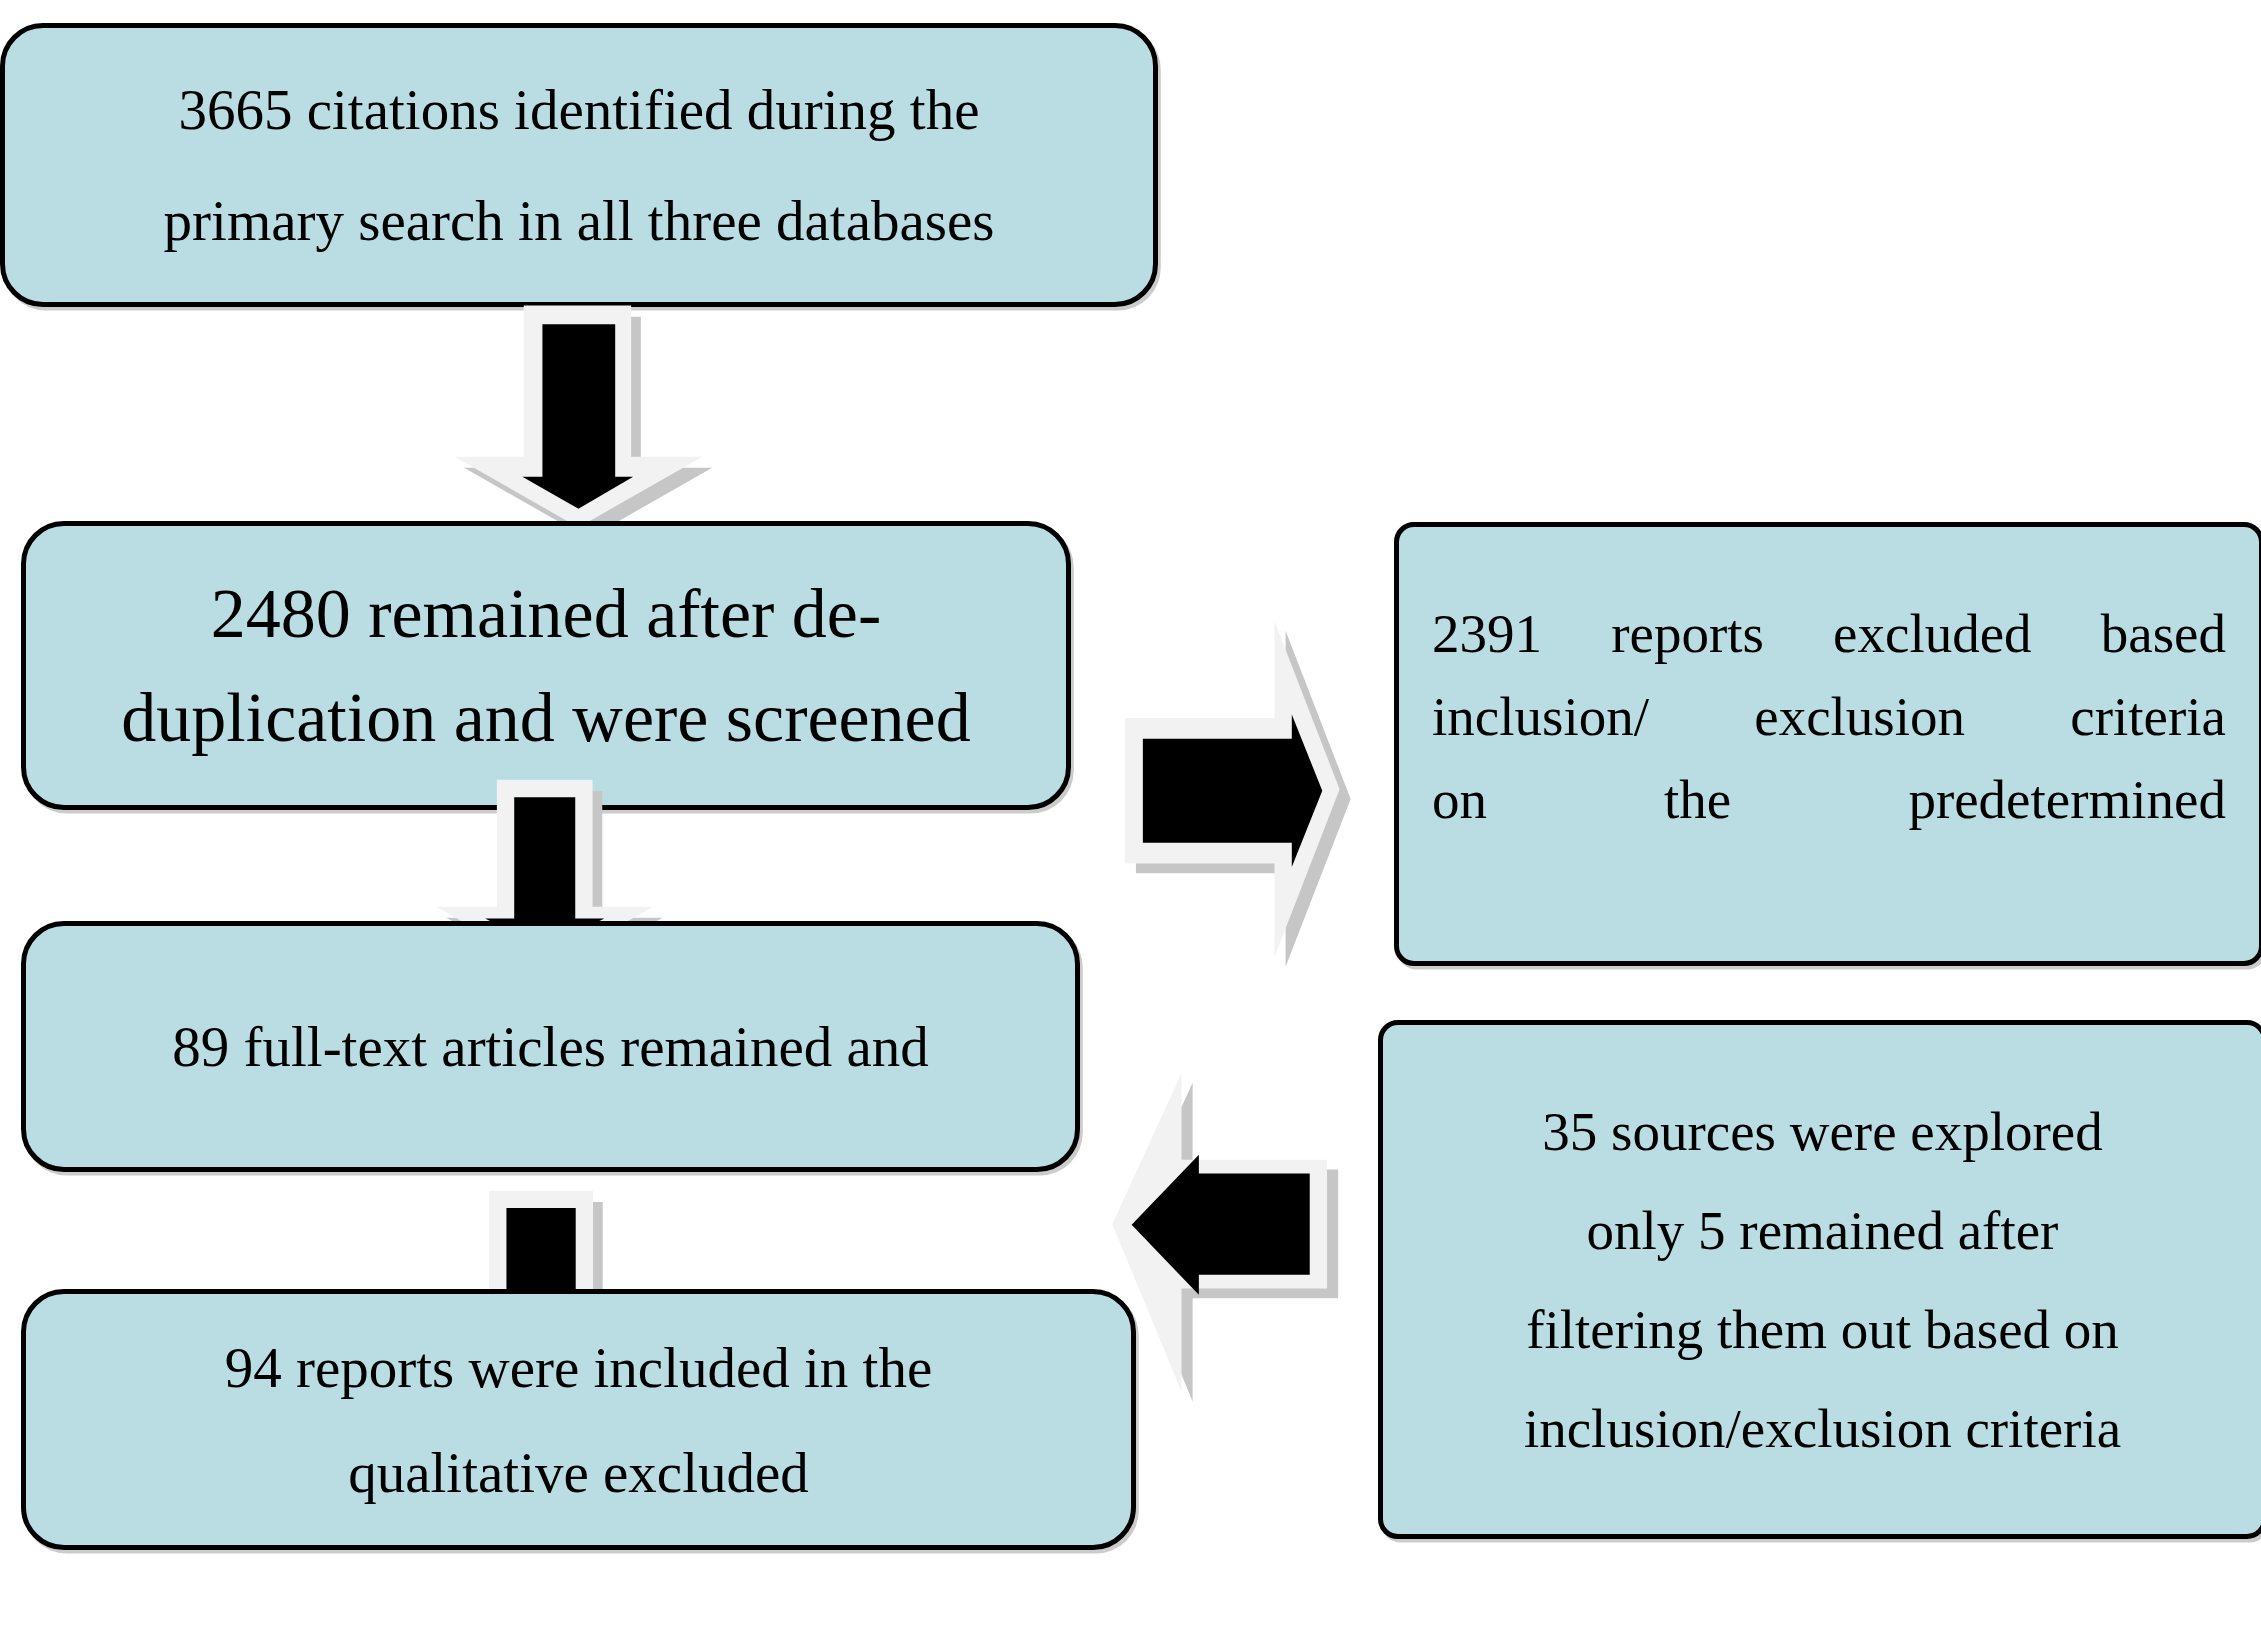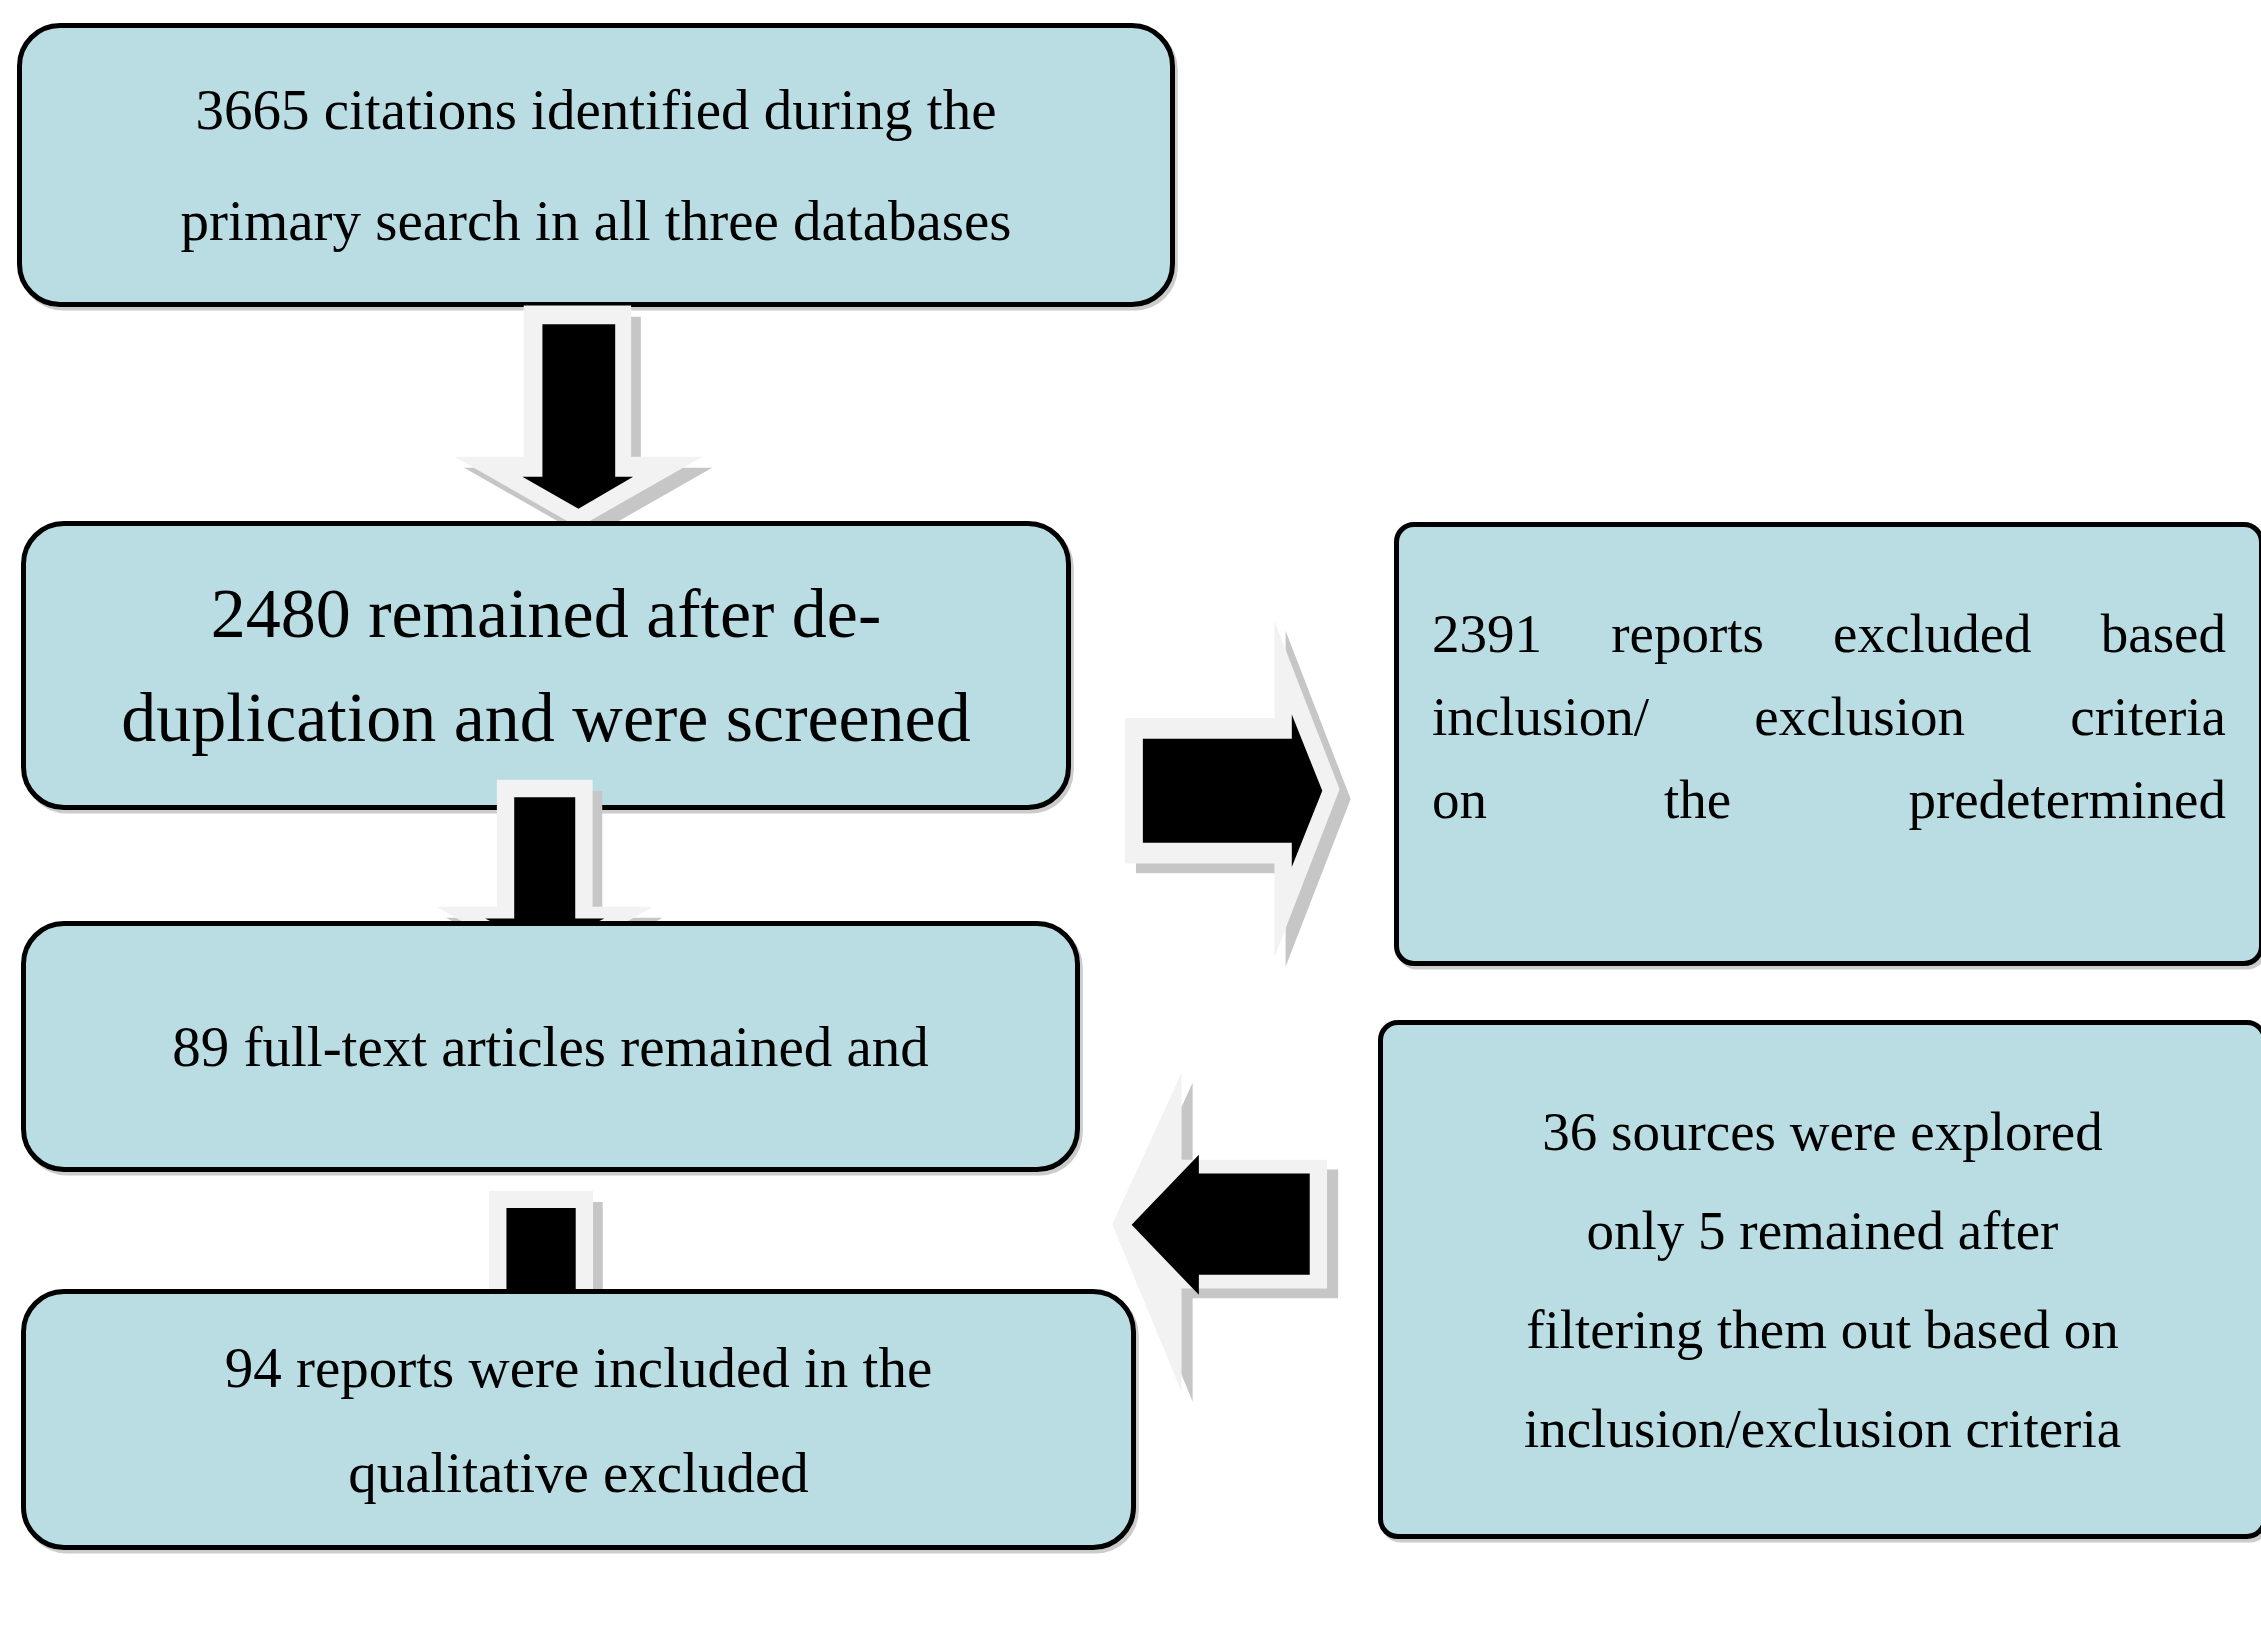--- a/index.html
+++ b/index.html
@@ -24,21 +24,21 @@
     flex-direction: column;
     justify-content: center;
     align-items: center;
     text-align: center;
     box-shadow: 2.8px 3.5px 0 #cccccc;
   }
   .left-box  { border-radius: 43px; }
   .right-box { border-radius: 20px; margin-left: 21px; }
   .line { white-space: nowrap; }
 
-  #box-identified { left: 17px;   top: 23px;   width: 1158px; height: 284px; font-size: 57px; line-height: 111px; }
+  #box-identified { left: 0;   top: 23px;   width: 1158px; height: 284px; font-size: 57px; line-height: 111px; }
   #box-screened   { left: 21px;   top: 521px;  width: 1050px; height: 289px; font-size: 70px; line-height: 104px; }
   #box-fulltext   { left: 21px;   top: 921px; width: 1059px; height: 251px; font-size: 57px; line-height: 104px; }
   #box-included   { left: 21px;   top: 1289px; width: 1115px; height: 261px; font-size: 57px; line-height: 105px; align-items: center; }
   #box-excluded   { left: 1373px; top: 522px;  width: 870px; height: 444px; font-size: 55px; line-height: 83px;
                     padding: 0 33px 55px 33px; align-items: stretch; }
   #box-references { left: 1357px; top: 1020px; width: 889px; height: 519px; font-size: 55px; line-height: 99px; }
 
   #box-excluded .jline {
     display: block; width: 100%;
     white-space: normal;
@@ -100,21 +100,21 @@
     <div class="line">89 full-text articles remained and</div>
   </div>
 
   <svg class="arrow" id="arrow-l" viewBox="1596 1540 355 490" xmlns="http://www.w3.org/2000/svg">
     <polygon class="shadow" points="1931,1686 1721,1686 1721,1561 1621,1779 1721,2021 1721,1872 1931,1872"></polygon>
     <polygon class="outline" points="1915,1672 1705,1672 1705,1547 1605,1765 1705,2007 1705,1858 1915,1858"></polygon>
     <polygon class="solid" points="1890,1692 1730,1692 1730,1665 1633,1766 1730,1867 1730,1838 1890,1838"></polygon>
   </svg>
 
   <div class="flow-box right-box" id="box-references">
-    <div class="line">36 sources were explored</div>
+    <div class="line">35 sources were explored</div>
     <div class="line">only 5 remained after</div>
     <div class="line">filtering them out based on</div>
     <div class="line">inclusion/exclusion criteria</div>
   </div>
 
   <svg class="arrow" id="arrow-3" viewBox="585 1710 410 275" xmlns="http://www.w3.org/2000/svg">
     <polygon class="shadow" points="719,1734 869,1734 869,1899 979,1899 794,1983 609,1899 719,1899"></polygon>
     <polygon class="outline" points="705,1718 855,1718 855,1883 965,1883 780,1967 595,1883 705,1883"></polygon>
     <polygon class="solid" points="730,1743 830,1743 830,1908 900,1908 780,1937 660,1908 730,1908"></polygon>
   </svg>

